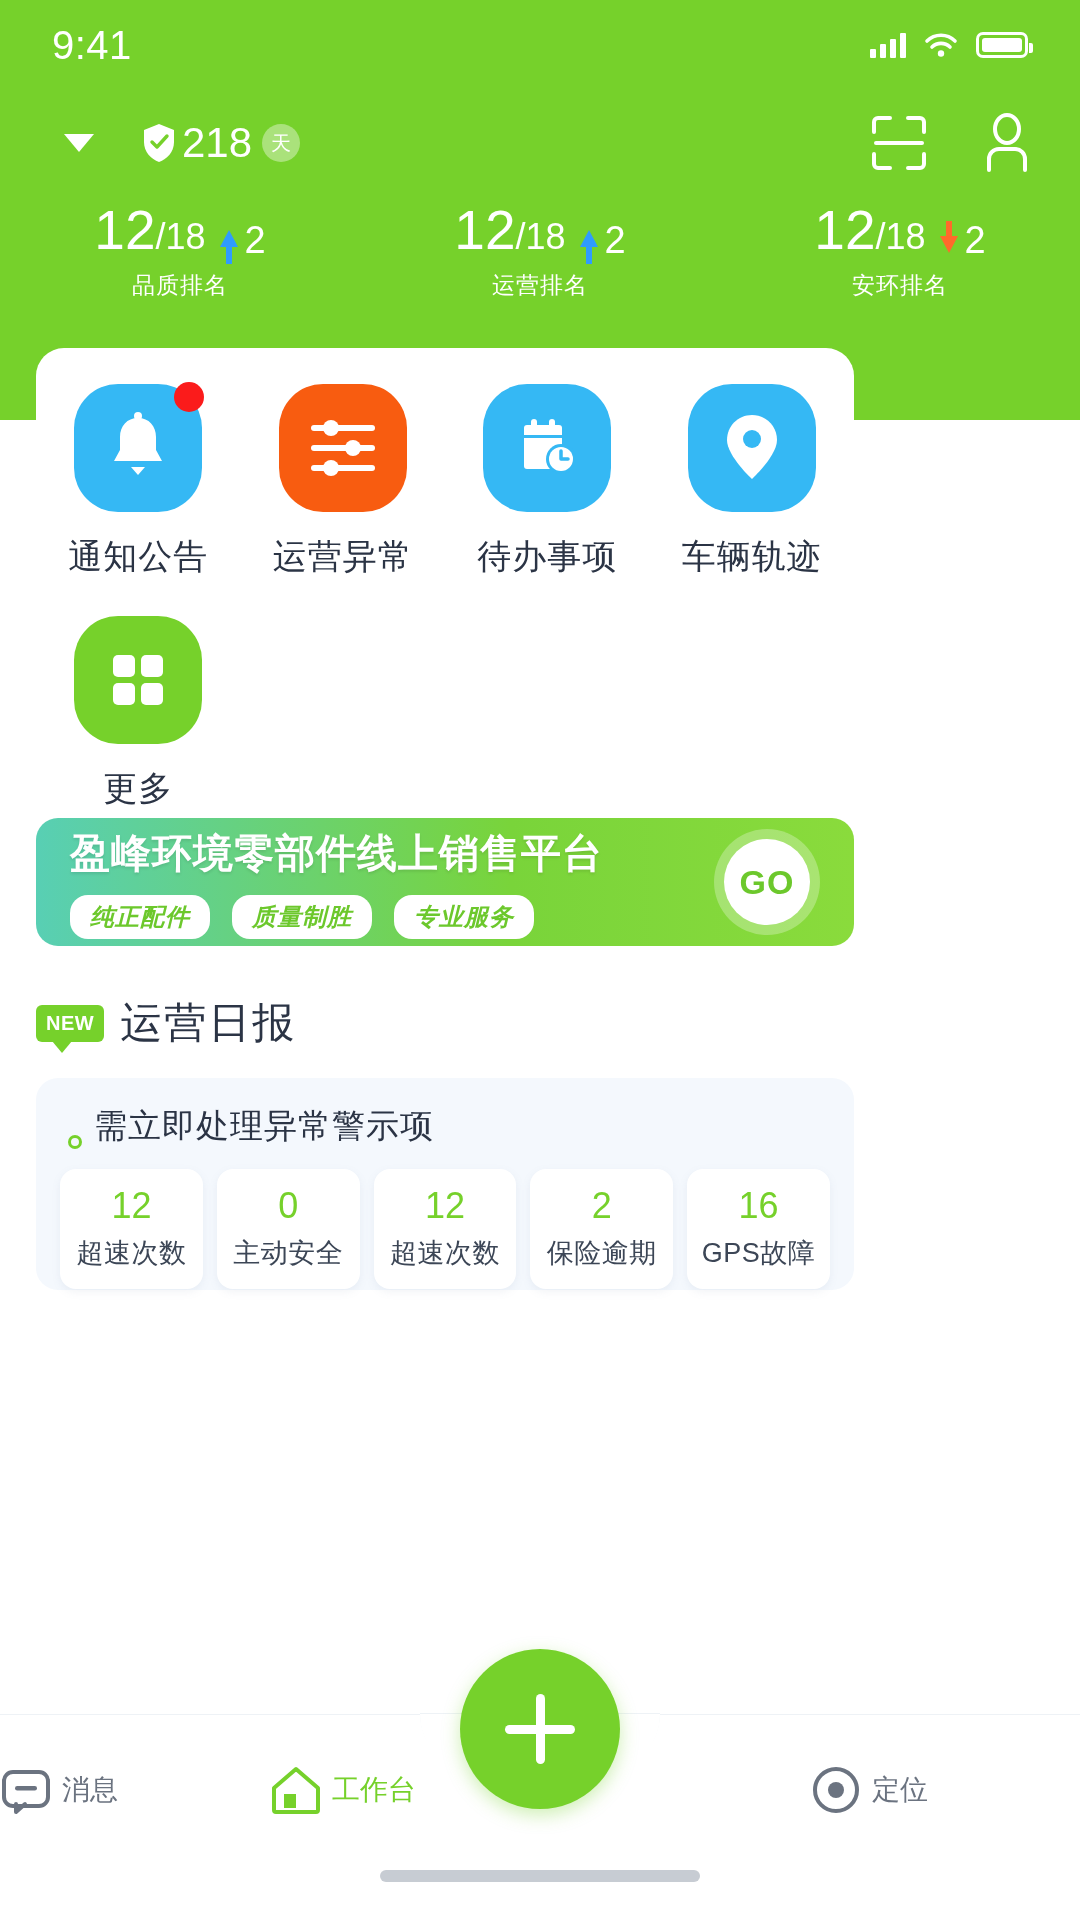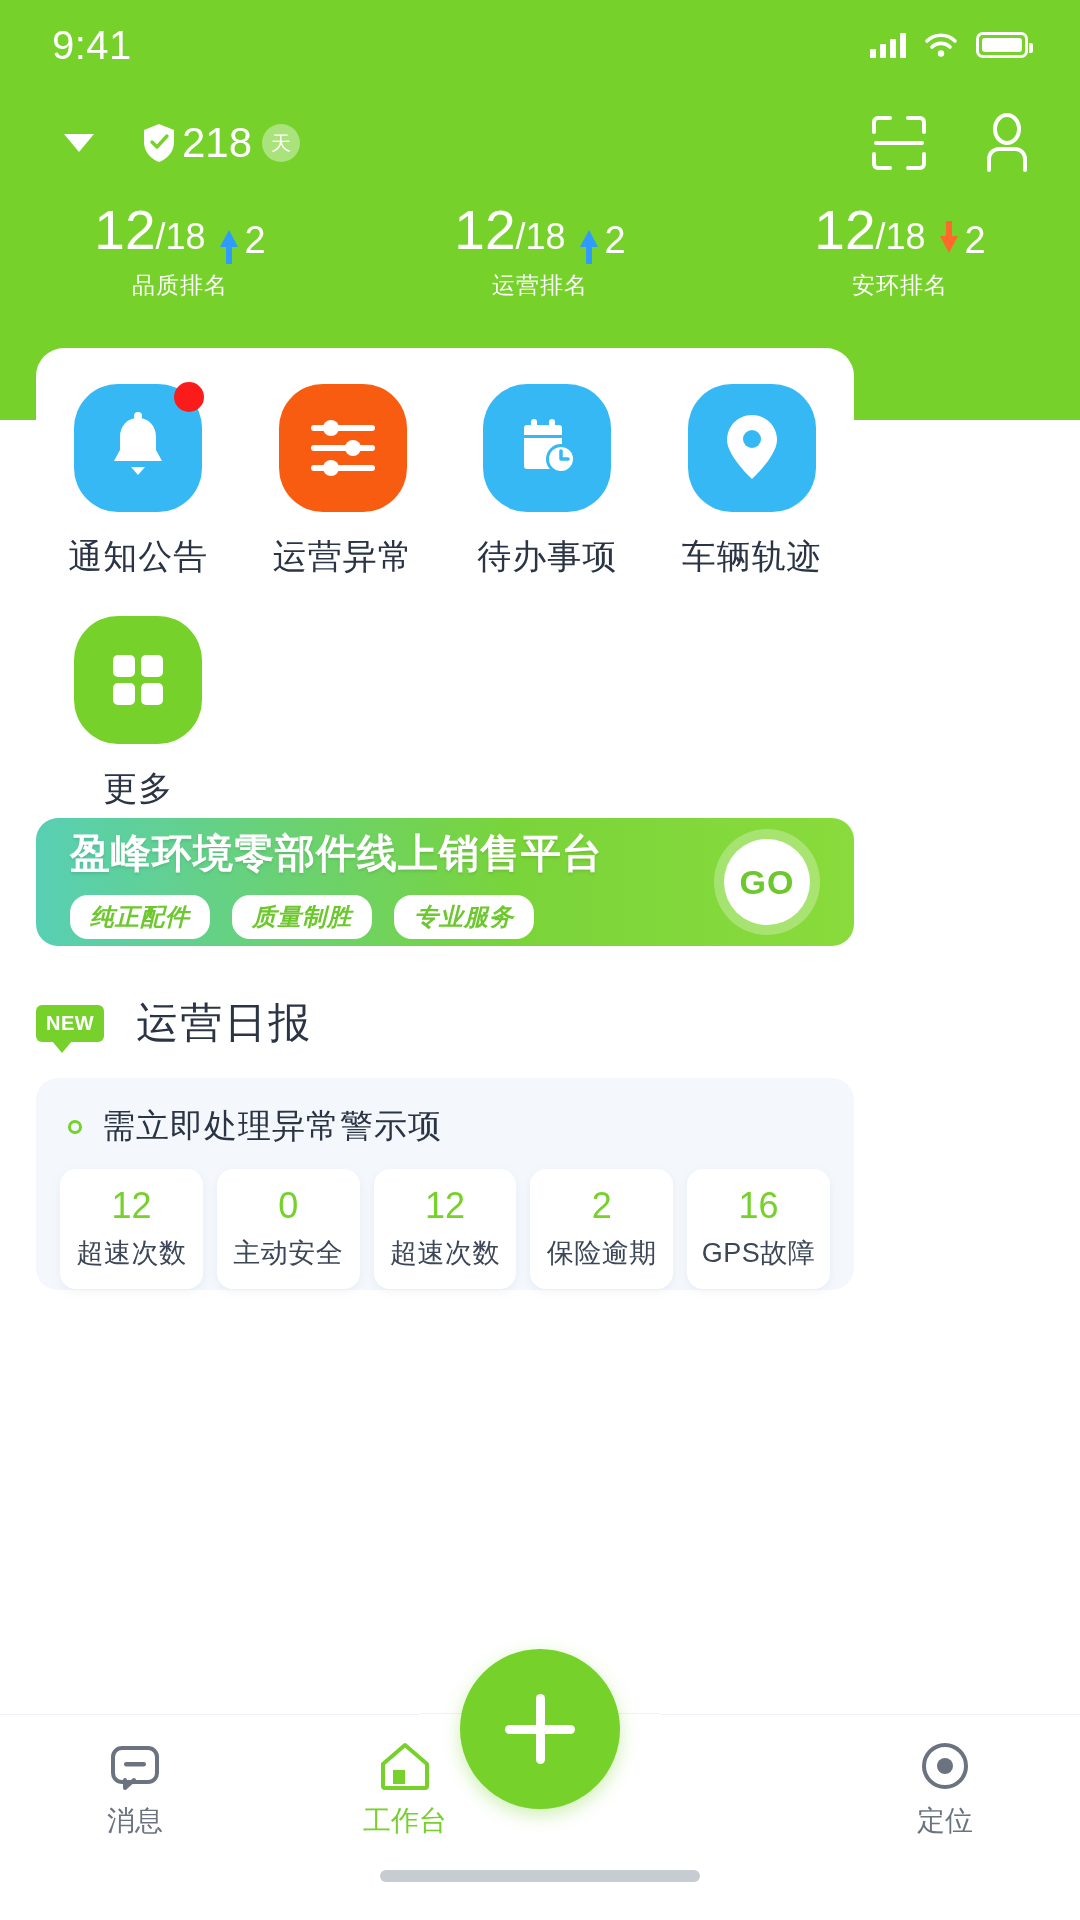--- a/index.html
+++ b/index.html
@@ -122,38 +122,38 @@
     display:flex;align-items:center;justify-content:center;
   }
   .go-inner{
     width:86px;height:86px;border-radius:50%; background:#fff;
     display:flex;align-items:center;justify-content:center;
     color:#6cc82c; font-size:34px; font-weight:bold; letter-spacing:1px;
   }
 
   
   .report-head{
-    position:absolute; left:36px; top:995px; display:flex; align-items:center; gap:32px;
+    position:absolute; left:36px; top:995px; display:flex; align-items:center; gap:16px;
   }
   .new-badge{
     position:relative; background:#76d12b; color:#fff; font-size:20px; font-weight:bold;
     padding:7px 10px; border-radius:6px; letter-spacing:0.5px;
   }
   .new-badge::after{
     content:""; position:absolute; left:16px; bottom:-11px;
     width:0;height:0;border-left:10px solid transparent;border-right:10px solid transparent;
     border-top:12px solid #76d12b;
   }
   .report-title{ font-size:42px; color:#2b3445; letter-spacing:2px;}
 
   .report-panel{
     position:absolute; left:36px; top:1078px; width:818px; height:212px;
     background:#f4f8fd; border-radius:22px; padding: 26px 24px;
   }
-  .panel-head{ display:flex; align-items:center; gap:20px; margin-bottom:20px; padding-left:8px;}
+  .panel-head{ display:flex; align-items:flex-end; gap:12px; margin-bottom:20px; padding-left:8px;}
   .dot-ring{ width:14px;height:14px;border:3px solid #76d12b; border-radius:50%; }
   .panel-head-text{ font-size:33px; color:#2b3445; letter-spacing:1px;}
   .stat-row{ display:flex; gap:14px; }
   .stat-card{
     flex:1; background:#fff; border-radius:16px; padding:16px 0 18px 0;
     display:flex; flex-direction:column; align-items:center;
     box-shadow: 0 3px 8px rgba(120,140,170,0.10);
   }
   .stat-num{ font-size:36px; color:#76d12b; margin-bottom:8px;}
   .stat-label{ font-size:27px; color:#3c4656; letter-spacing:0.5px;}
@@ -163,21 +163,21 @@
     position:absolute; left:0; bottom:0; width:1080px; height:190px;
     background:#fff; border-top:1px solid #eef2f6;
   }
   .tabbar-notch{
     position:absolute; left:50%; transform:translateX(-50%); top:-1px;
     width:240px; height:60px; background:#fff;
     border-radius: 0 0 120px 120px;
     box-shadow: 0 -1px 0 #eef2f6;
   }
   .tabs{ display:flex; height:150px; align-items:center;}
-  .tab{ flex:1; display:flex; flex-direction:column; align-items:center; gap:10px;}
+  .tab{ flex:1; display:flex; flex-direction:row; align-items:center; gap:10px;}
   .tab.spacer{ visibility:hidden; }
   .tab-label{ font-size:28px; color:#6b7380;}
   .tab.active .tab-label{ color:#76d12b; }
   .tab-ico{ width:52px;height:52px; position:relative;}
   .fab{
     position:absolute; left:50%; transform:translateX(-50%); top:-66px;
     width:160px;height:160px;border-radius:50%;
     background:#76d12b; display:flex;align-items:center;justify-content:center;
     box-shadow: 0 6px 18px rgba(118,209,43,0.35);
   }

